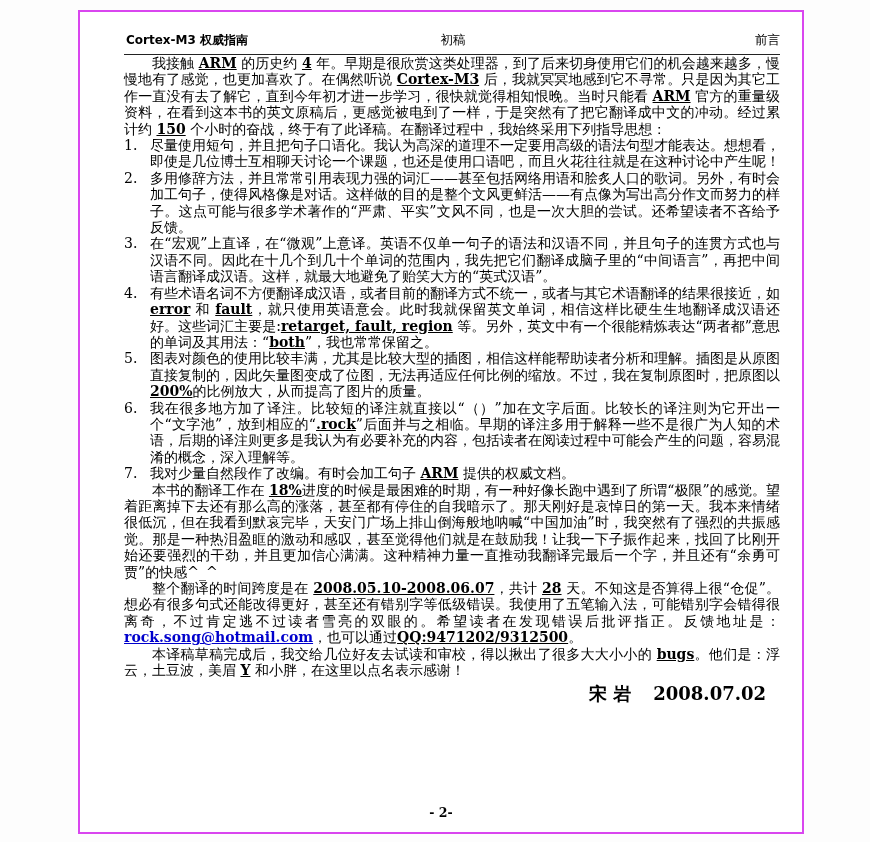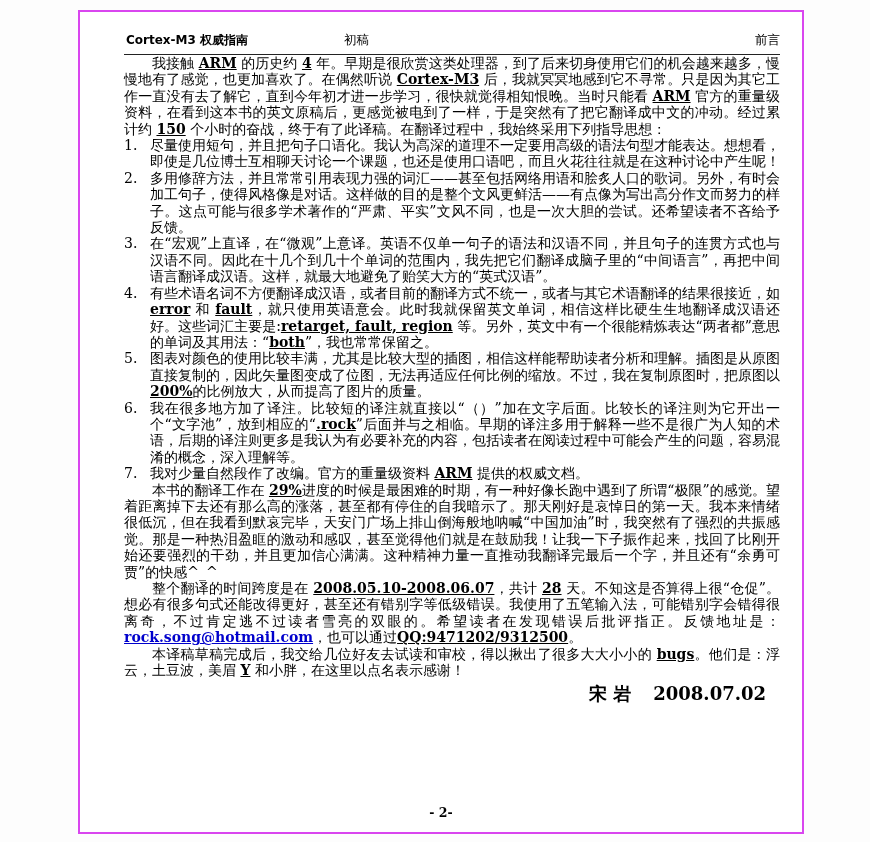--- a/index.html
+++ b/index.html
@@ -22,21 +22,21 @@
     padding:20px 22px 0 44px;
   }
   .hdr {
     display:flex;
     align-items:baseline;
     font-size:12.5px;
     padding:0 0 5px 2px;
     border-bottom:1.5px solid #222;
   }
   .hdr .h-left  { flex:1; text-align:left;  font-weight:bold; font-family:"DejaVu Sans","Liberation Sans",sans-serif; font-size:12px;}
-  .hdr .h-mid   { flex:1; }
+  .hdr .h-mid   { flex:1; text-align:center; }
   .hdr .h-right { flex:1; text-align:right; }
   h1.title {
     font-size:23px;
     font-weight:bold;
     font-family:"DejaVu Sans","Liberation Sans",sans-serif;
     margin:14px 0 8px 0;
     letter-spacing:2px;
   }
   #body-blocks { font-size:14px; line-height:16.4px; }
   .para {
@@ -107,23 +107,23 @@
         <div class="li">
           <span class="num">5.</span>
           <span class="li-text"><span>图表对颜色的使用比较丰满，尤其是比较大型的插图，相信这样能帮助读者分析和理解。插图是从原图直接复制的，因此矢量图变成了位图，无法再适应任何比例的缩放。不过，我在复制原图时，把原图以 </span><span class="b">200%</span><span>的比例放大，从而提高了图片的质量。</span></span>
         </div>
         <div class="li">
           <span class="num">6.</span>
           <span class="li-text"><span>我在很多地方加了译注。比较短的译注就直接以“（）”加在文字后面。比较长的译注则为它开出一个“文字池”，放到相应的“</span><span class="b">.rock</span><span>”后面并与之相临。早期的译注多用于解释一些不是很广为人知的术语，后期的译注则更多是我认为有必要补充的内容，包括读者在阅读过程中可能会产生的问题，容易混淆的概念，深入理解等。</span></span>
         </div>
         <div class="li">
           <span class="num">7.</span>
-          <span class="li-text"><span>我对少量自然段作了改编。官方的重量级资料 </span><span class="b">ARM</span><span> 提供的权威文档。</span></span>
+          <span class="li-text"><span>我对少量自然段作了改编。有时会加工句子 </span><span class="b">ARM</span><span> 提供的权威文档。</span></span>
         </div>
-        <p class="para"><span>本书的翻译工作在 </span><span class="b">29%</span><span>进度的时候是最困难的时期，有一种好像长跑中遇到了所谓“极限”的感觉。望着距离掉下去还有那么高的涨落，甚至都有停住的自我暗示了。那天刚好是哀悼日的第一天。我本来情绪很低沉，但在我看到默哀完毕，天安门广场上排山倒海般地呐喊“中国加油”时，我突然有了强烈的共振感觉。那是一种热泪盈眶的激动和感叹，甚至觉得他们就是在鼓励我！让我一下子振作起来，找回了比刚开始还要强烈的干劲，并且更加信心满满。这种精神力量一直推动我翻译完最后一个字，并且还有“余勇可贾”的快感^_^</span></p>
+        <p class="para"><span>本书的翻译工作在 </span><span class="b">18%</span><span>进度的时候是最困难的时期，有一种好像长跑中遇到了所谓“极限”的感觉。望着距离掉下去还有那么高的涨落，甚至都有停住的自我暗示了。那天刚好是哀悼日的第一天。我本来情绪很低沉，但在我看到默哀完毕，天安门广场上排山倒海般地呐喊“中国加油”时，我突然有了强烈的共振感觉。那是一种热泪盈眶的激动和感叹，甚至觉得他们就是在鼓励我！让我一下子振作起来，找回了比刚开始还要强烈的干劲，并且更加信心满满。这种精神力量一直推动我翻译完最后一个字，并且还有“余勇可贾”的快感^_^</span></p>
         <p class="para"><span>整个翻译的时间跨度是在 </span><span class="b">2008.05.10-2008.06.07</span><span>，共计 </span><span class="b">28</span><span> 天。不知这是否算得上很“仓促”。想必有很多句式还能改得更好，甚至还有错别字等低级错误。我使用了五笔输入法，可能错别字会错得很离奇，不过肯定逃不过读者雪亮的双眼的。希望读者在发现错误后批评指正。反馈地址是：</span><a class="email" href="#" style="color: rgb(0, 0, 204);">rock.song@hotmail.com</a><span>，也可以通过</span><span class="b">QQ:9471202/9312500</span><span>。</span></p>
         <p class="para"><span>本译稿草稿完成后，我交给几位好友去试读和审校，得以揪出了很多大大小小的 </span><span class="b">bugs</span><span>。他们是：浮云，土豆波，美眉 </span><span class="b">Y</span><span> 和小胖，在这里以点名表示感谢！</span></p>
       </div>
 
     <div class="sig">
       <span class="sig-name">宋 岩</span><span class="sig-date">2008.07.02</span>
     </div>
 
   </div>
 

